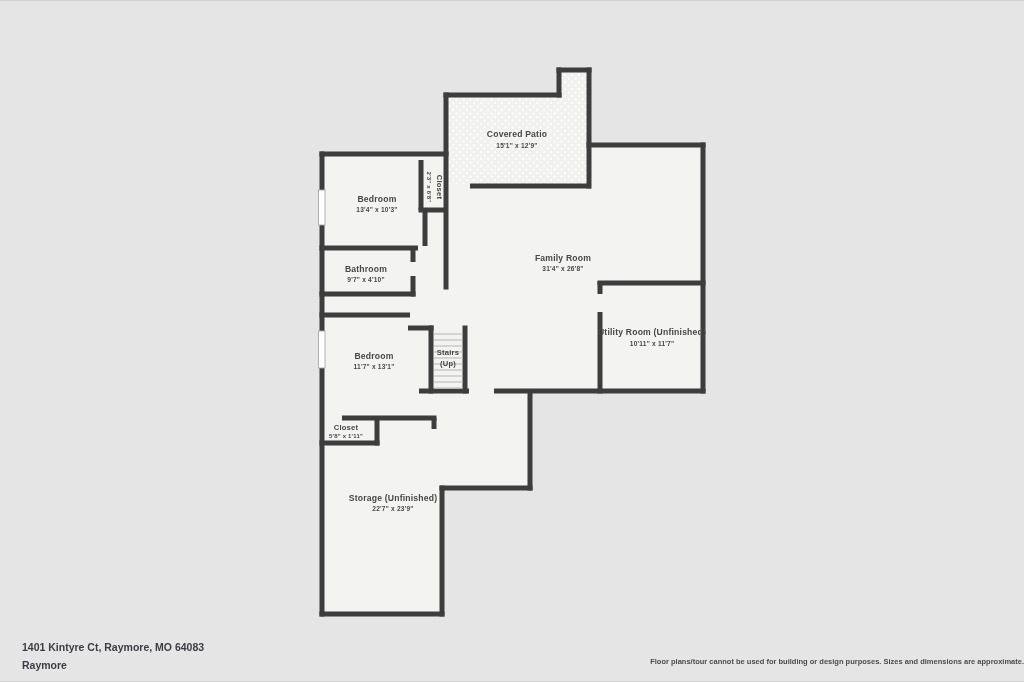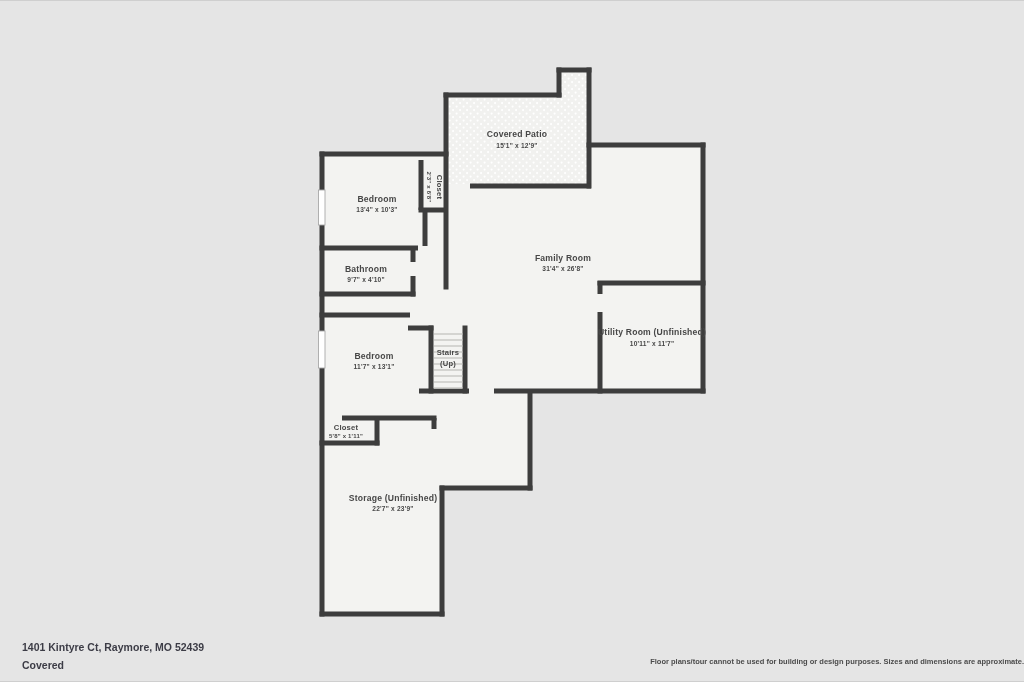--- a/index.html
+++ b/index.html
@@ -149,16 +149,16 @@
       <text class="room-dims" x="374" y="369">11'7" x 13'1"</text>
 
       <text class="room-name small" x="346" y="430">Closet</text>
       <text class="room-dims small" x="346" y="438">5'8" x 1'11"</text>
 
       <text class="room-name" x="393" y="501">Storage (Unfinished)</text>
       <text class="room-dims" x="393" y="511">22'7" x 23'9"</text>
     </g>
   </svg>
 
-  <div class="footer-address">1401 Kintyre Ct, Raymore, MO 52439</div>
-  <div class="footer-floor">Covered</div>
+  <div class="footer-address">1401 Kintyre Ct, Raymore, MO 64083</div>
+  <div class="footer-floor">Raymore</div>
   <div class="footer-disclaimer">Floor plans/tour cannot be used for building or design purposes. Sizes and dimensions are approximate.</div>
 </div>
 
 </body></html>

